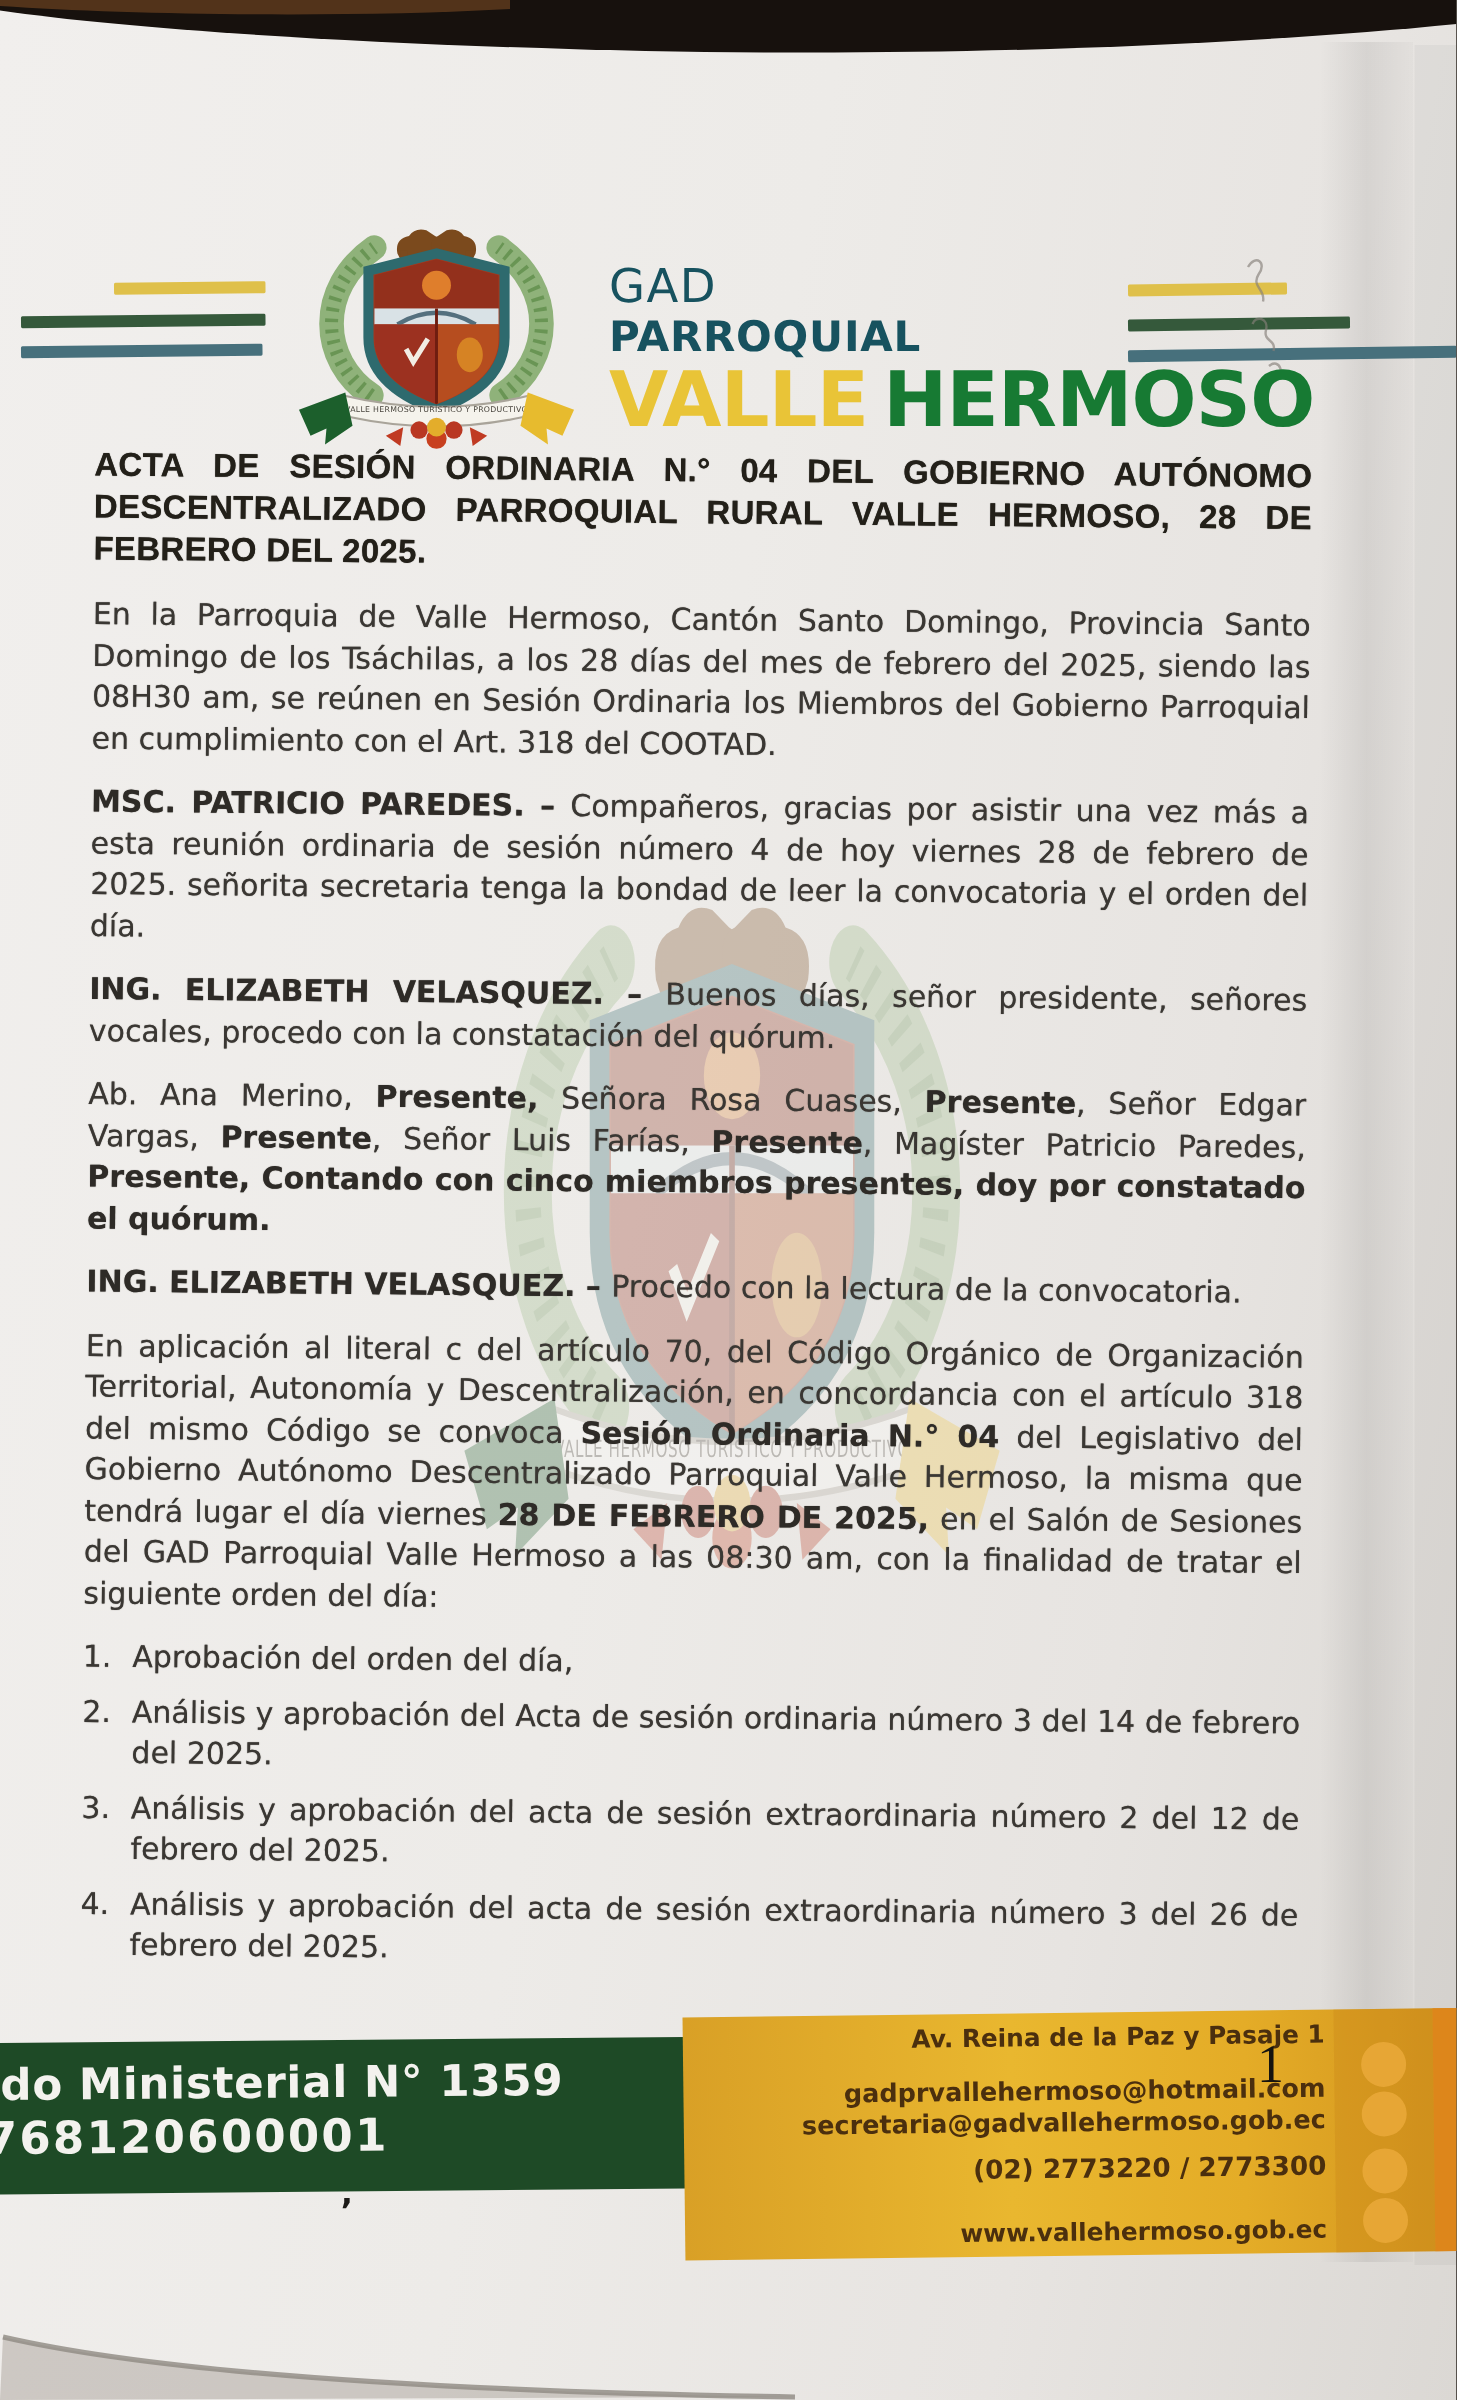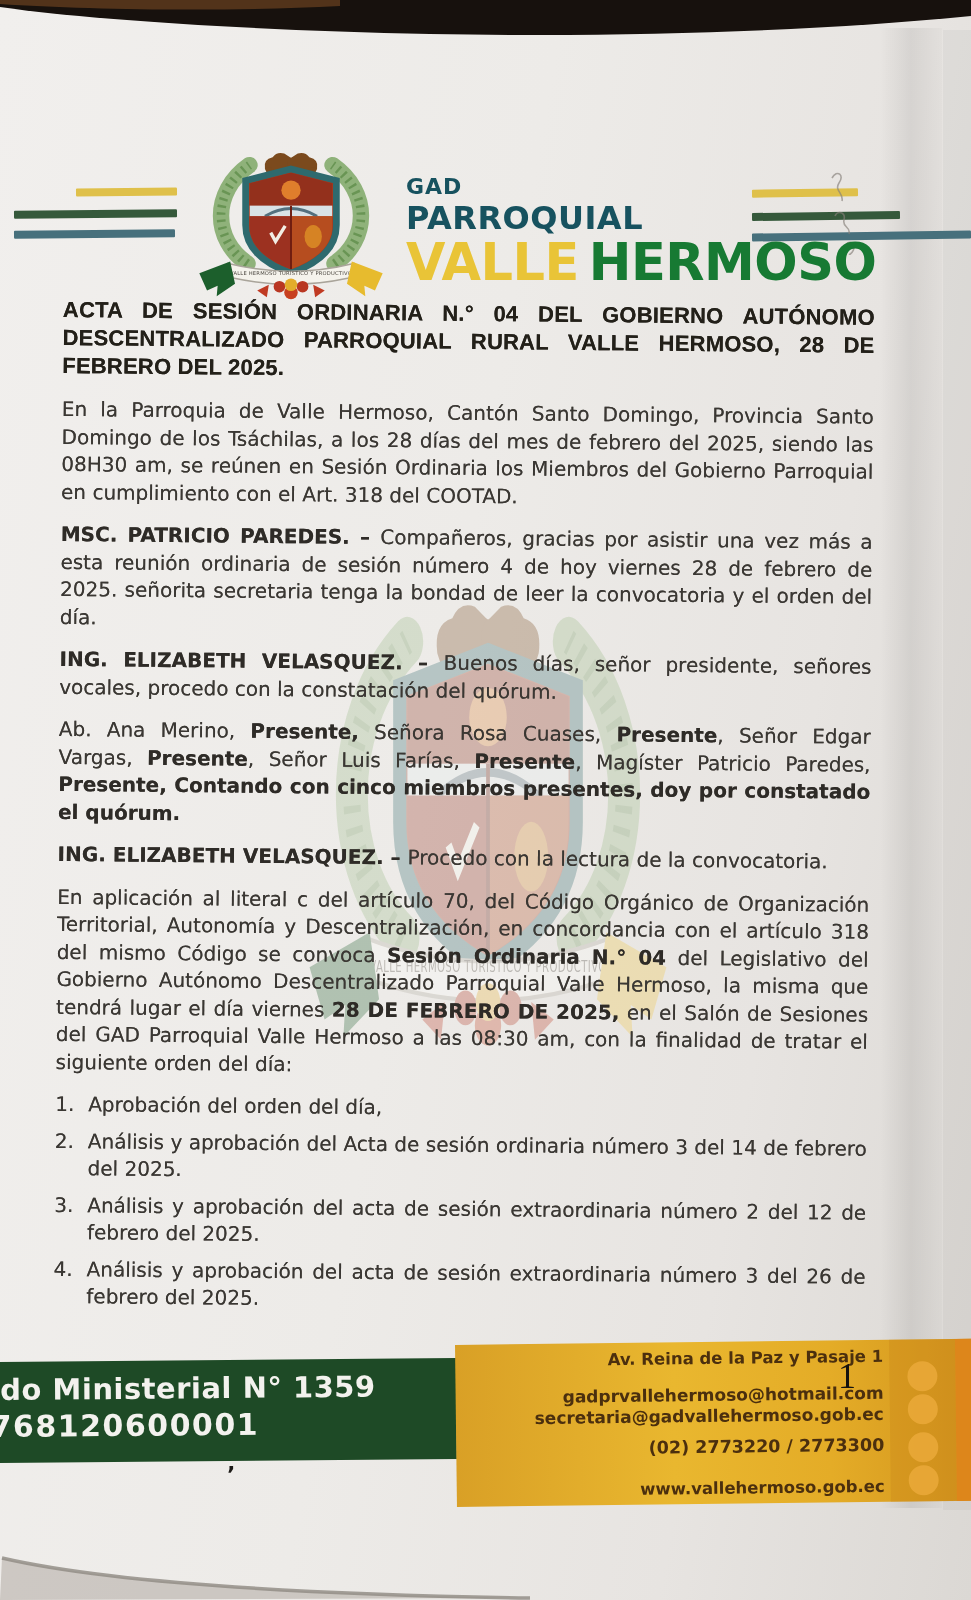--- a/index.html
+++ b/index.html
@@ -5,22 +5,22 @@
   html,body{margin:0;padding:0;background:#2a241f;}
   .photo{position:relative;width:971px;height:1600px;overflow:hidden;
     background:linear-gradient(100deg,#f1efed 0%,#edebe8 45%,#e7e4e1 75%,#dbd8d4 100%);
     font-family:"DejaVu Sans",sans-serif;}
   
   .fold-shadow{position:absolute;left:880px;top:28px;width:62px;height:1480px;
     background:linear-gradient(90deg,rgba(0,0,0,0) 0%,rgba(0,0,0,0.075) 50%,rgba(0,0,0,0.02) 100%);}
   .edge-shade{position:absolute;right:0;top:30px;width:28px;height:1480px;background:rgba(0,0,0,0.035);}
   
   .brand-text{position:absolute;left:406px;top:176px;line-height:1;}
-  .brand-gad{font-weight:700;font-size:22px;letter-spacing:1px;color:#17525f;}
-  .brand-parroquial{font-weight:800;font-size:32px;letter-spacing:.5px;color:#17525f;margin-top:4px;}
+  .brand-gad{font-weight:400;font-size:31px;letter-spacing:1px;color:#17525f;}
+  .brand-parroquial{font-weight:800;font-size:28px;letter-spacing:.5px;color:#17525f;margin-top:4px;}
   .brand-name{font-weight:900;font-size:51px;letter-spacing:-.5px;margin-top:3px;white-space:nowrap;}
   .brand-valle{color:#e9c437;}
   .brand-hermoso{color:#177a33;margin-left:10px;}
   .hline{position:absolute;height:8px;border-radius:1px;}
   
   .doc{position:absolute;left:63px;top:296px;width:812px;color:#3a3733;
     transform:rotate(.55deg);transform-origin:left top;
     font-size:20px;line-height:27.5px;text-align:justify;
     text-shadow:0 0 .6px rgba(60,56,50,.8);}
   .doc-title{font-family:"Liberation Sans",sans-serif;font-weight:700;font-size:22px;

